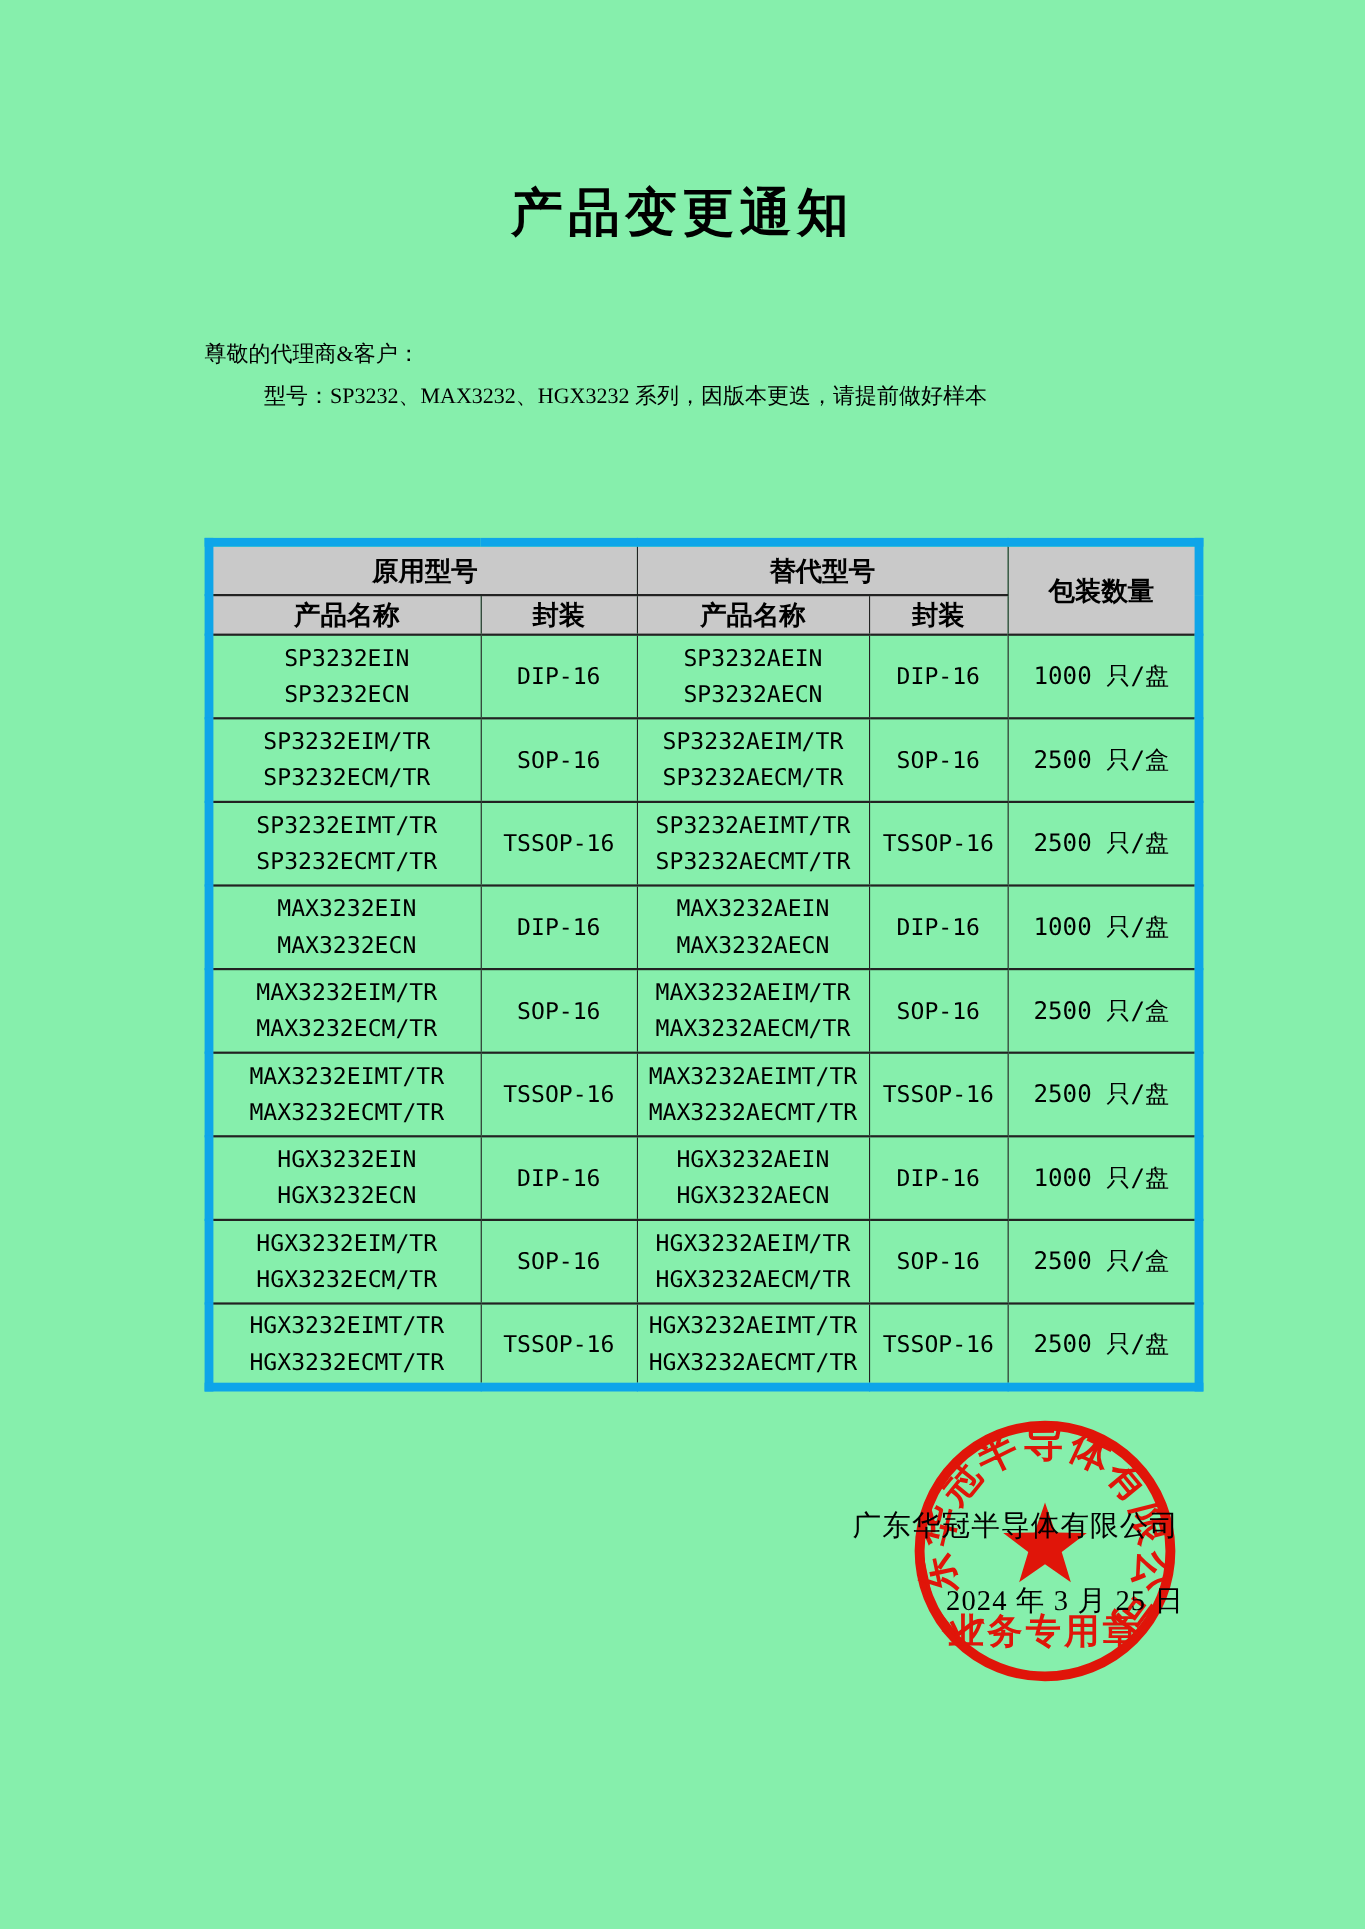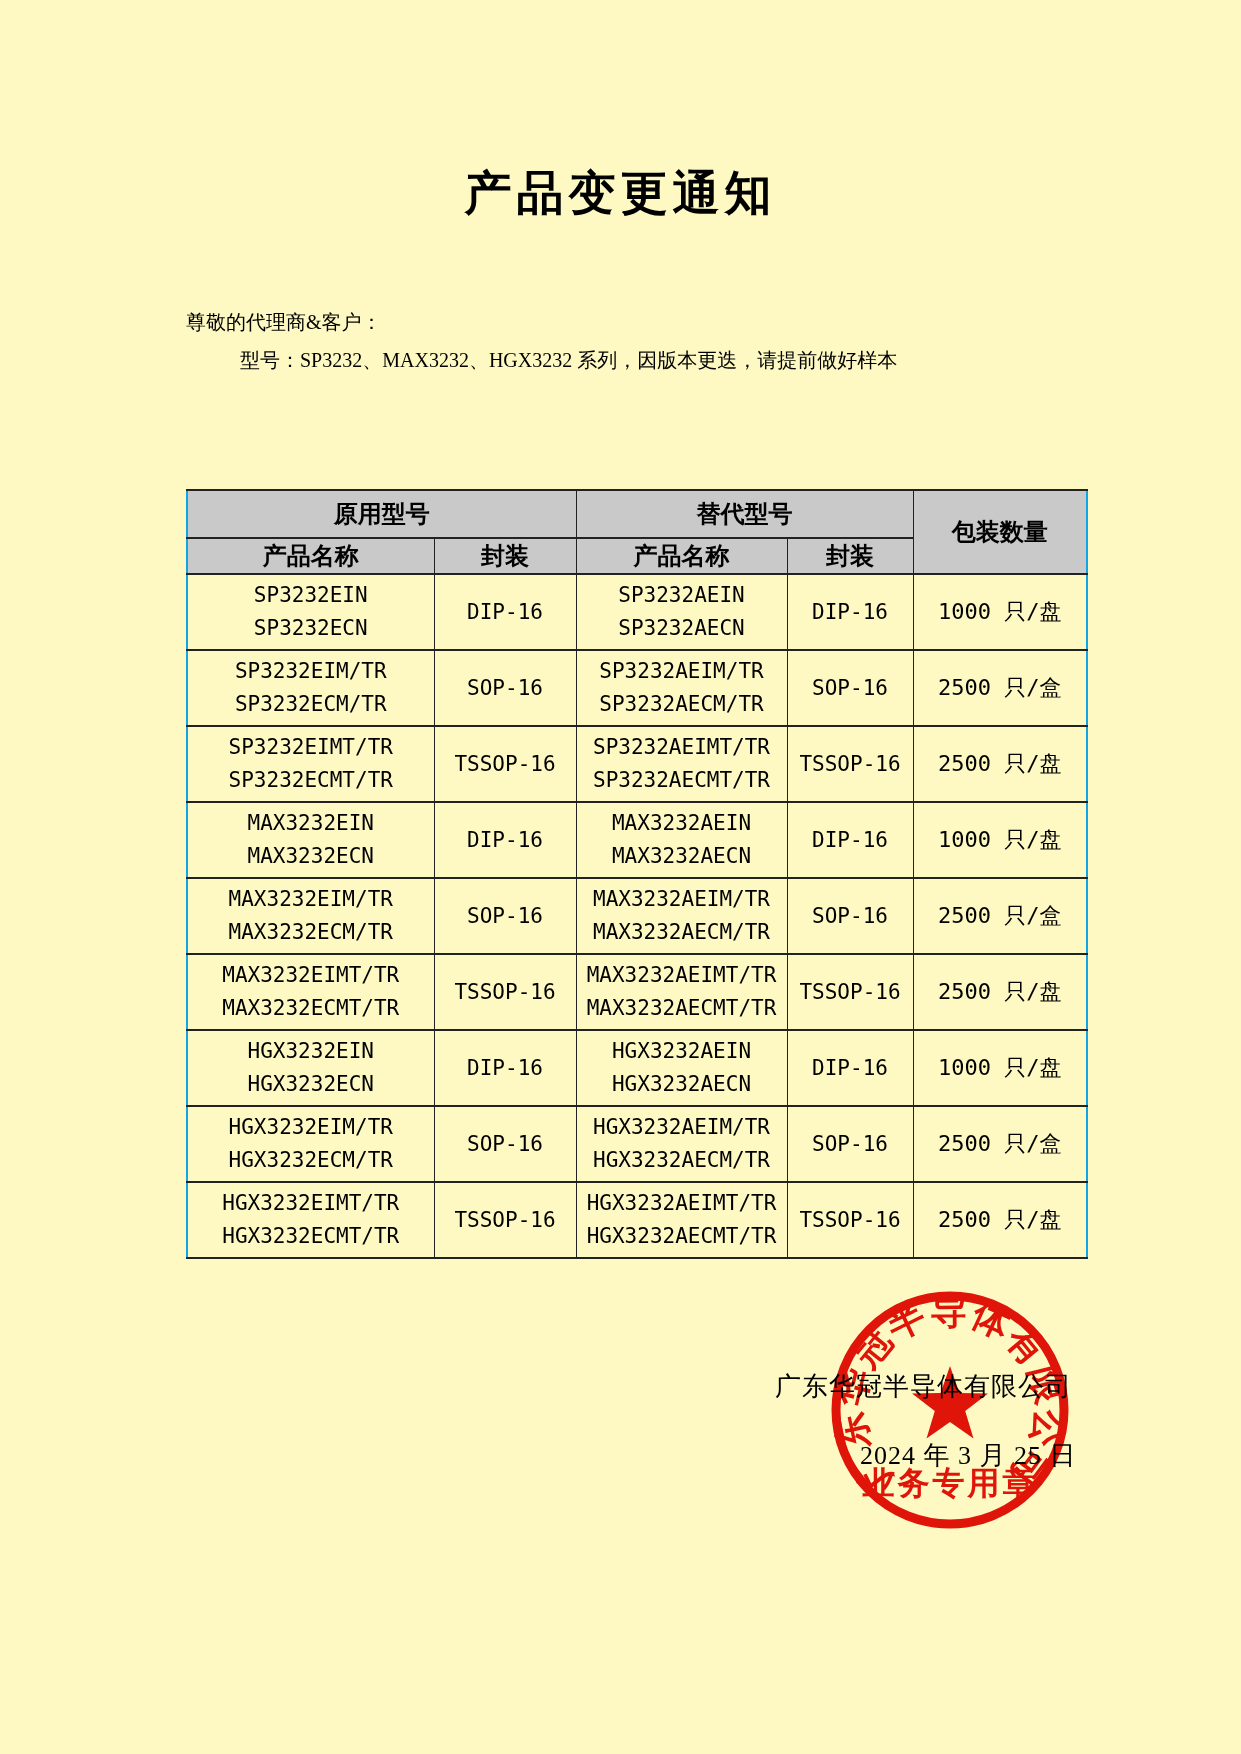--- a/index.html
+++ b/index.html
@@ -1,19 +1,19 @@
 <!DOCTYPE html>
 <html><head>
 <meta charset="utf-8">
 <style>
   html,body{margin:0;padding:0;background:#888;}
   .page{
     position:relative;
     width:1241px;height:1754px;
-    background:#fef9c3;
+    background:#86efac;
     margin:0 auto;
     overflow:hidden;
     font-family:"Liberation Serif","DejaVu Serif",serif;
     color:#000;
   }
   .doc-title{
     position:absolute;top:162px;left:0;width:1241px;
     text-align:center;
     font-family:"DejaVu Sans","Liberation Sans",sans-serif;
     font-weight:bold;font-size:47px;letter-spacing:5px;
@@ -29,21 +29,21 @@
     border-collapse:collapse;table-layout:fixed;
     width:900px;
   }
   .change-table td,.change-table th{
     border:1px solid #222;
     border-top:2px solid #222;
     border-bottom:2px solid #222;
     padding:0;text-align:center;vertical-align:middle;
     overflow:hidden;
   }
-  .change-table{border:2px solid #0ea5e9;}
+  .change-table{border:8px solid #0ea5e9;}
   .hdr{
     background:#c9c9c9;
     font-family:"DejaVu Sans","Liberation Sans",sans-serif;
     font-weight:bold;font-size:24px;
   }
   .hdr-a{height:48px;}
   .hdr-b{height:36px;padding-left:19px;}
   .data-row{height:76px;}
   .cell-name{
     font-family:"DejaVu Sans Mono","Liberation Mono",monospace;

